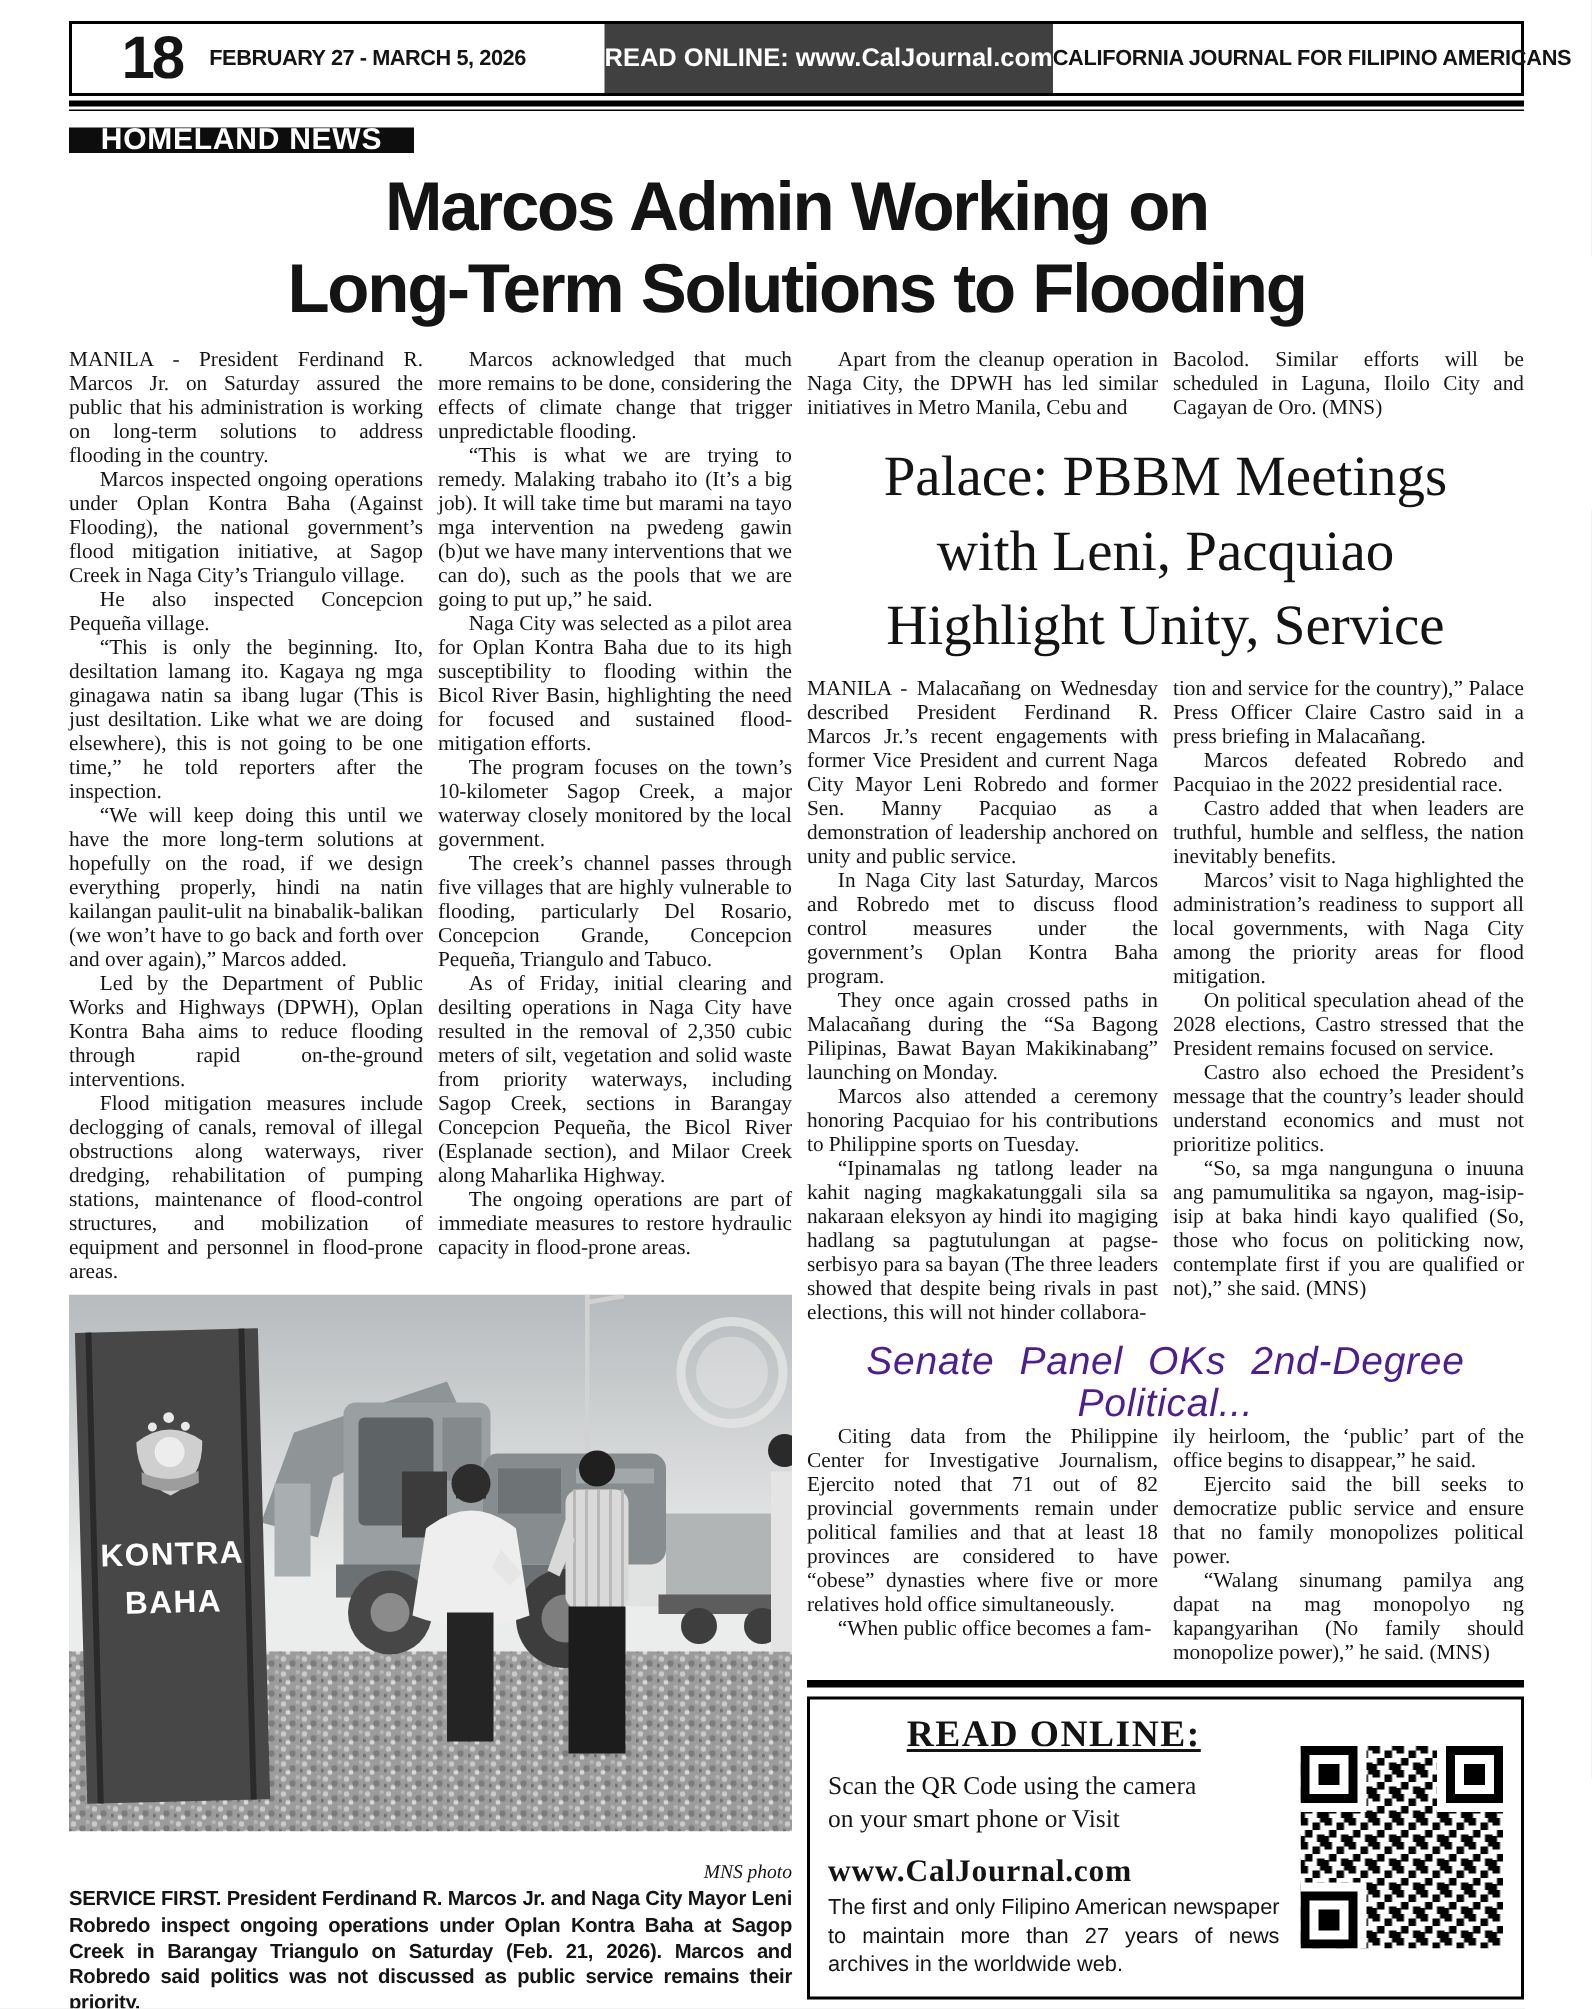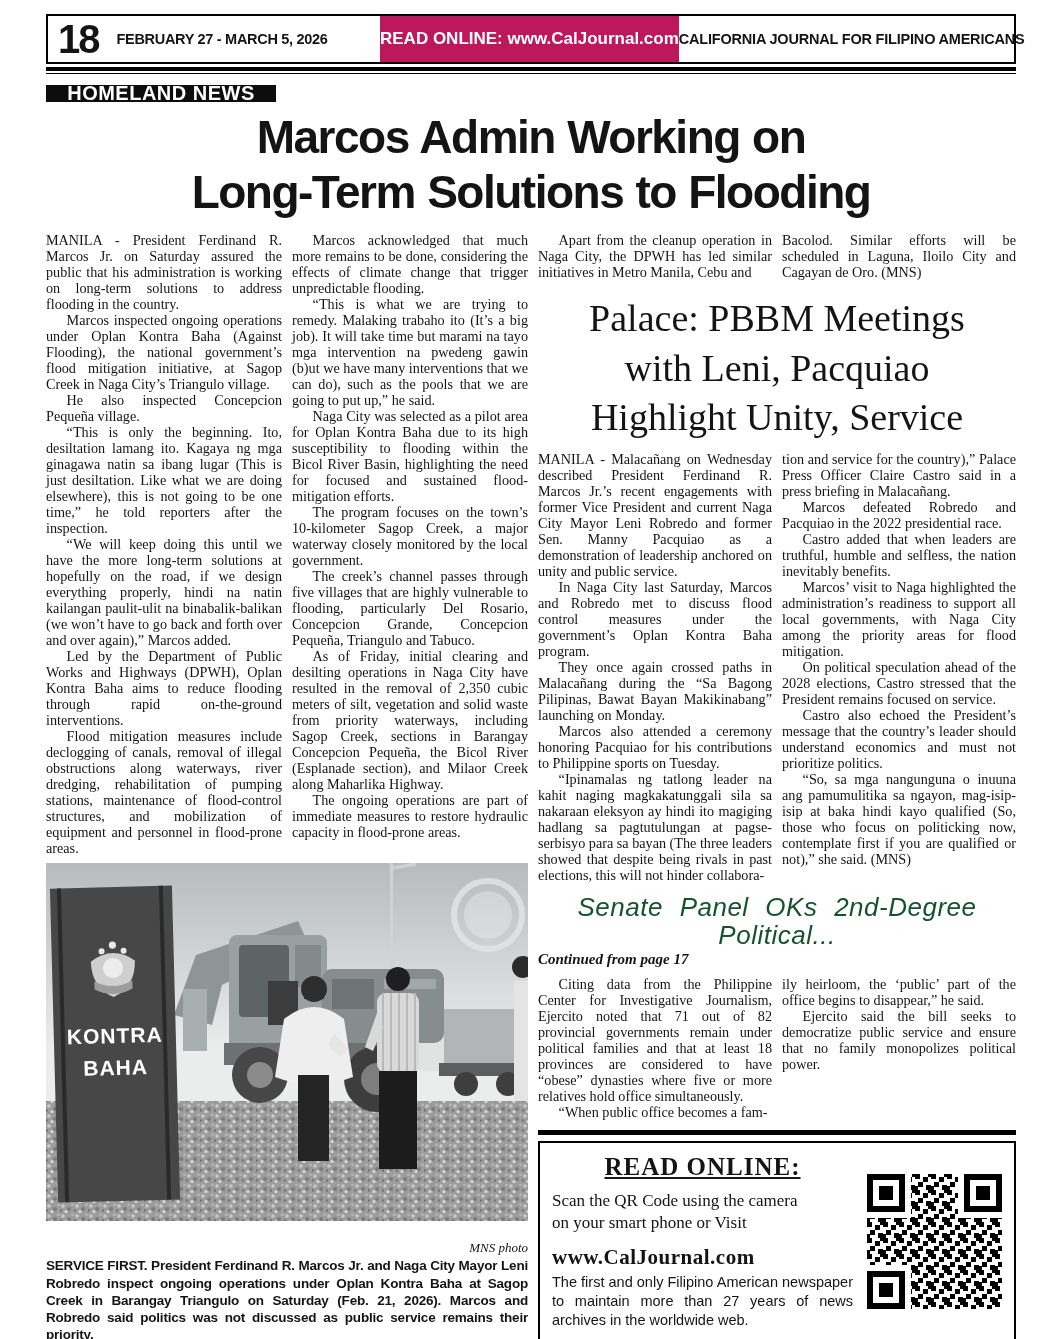--- a/index.html
+++ b/index.html
@@ -3,40 +3,40 @@
 <meta charset="utf-8">
 <style>
   html,body { margin:0; padding:0; background:#e9e9e9; }
   .page {
     position:relative; width:1061px; height:1339px; margin:0 auto;
     background:#fff; color:#141414; overflow:hidden;
     font-family:"Liberation Serif", serif; box-sizing:border-box;
     padding:14px 45px 0 46px;
   }
   
-  .masthead { display:flex; border:2px solid #000; height:46px; align-items:stretch; background:#fff; }
+  .masthead { display:flex; border:2px solid #000; height:46px; align-items:stretch; background:#fff;padding-left:23px; }
   .mast-left { display:flex; align-items:center; gap:18px; padding:0 10px; flex:0 0 312px; }
   .page-number { font:800 40px/1 "Liberation Sans", sans-serif; letter-spacing:-2px; }
   .issue-date { font:700 14.5px "Liberation Sans", sans-serif; letter-spacing:-0.3px; white-space:nowrap; }
-  .read-banner { background:#be185d; color:#fff; font:700 17px "Liberation Sans", sans-serif;
+  .read-banner { background:#404040; color:#fff; font:700 17px "Liberation Sans", sans-serif;
     display:flex; align-items:center; justify-content:center; flex:0 0 278px; white-space:nowrap; }
   .pub-name { flex:1; display:flex; align-items:center; justify-content:center;
     font:700 14.5px "Liberation Sans", sans-serif; letter-spacing:-0.2px; white-space:nowrap; }
   .rule-thick { height:4px; background:#000; margin-top:3px; }
   .rule-thin  { height:1px; background:#000; margin-top:2px; }
   .section-label { background:#0d0d0d; color:#fff; width:230px; height:17px; margin-top:11px;
     font:700 20px "Liberation Sans", sans-serif; letter-spacing:0.5px;
     display:flex; align-items:center; justify-content:center; }
   
   .headline1 { margin:8px 0 12px; text-align:center;
     font:700 46px/1.2 "Liberation Sans", sans-serif; letter-spacing:-1.5px; word-spacing:1px; }
   .headline2 { margin:14px 0 8px; text-align:center;
     font:400 38px/1.3 "Liberation Serif", serif; }
   .headline3 { margin:10px 0 0; text-align:center;
-    font:italic 400 26px/1.1 "Liberation Sans", sans-serif; word-spacing:9px; letter-spacing:0.5px; color:#14532d; }
+    font:italic 400 26px/1.1 "Liberation Sans", sans-serif; word-spacing:9px; letter-spacing:0.5px; color:#4c1d95; }
   .continued { font:italic 700 15px "Liberation Serif", serif; margin:1px 0 8px; }
   
   .content { display:flex; gap:10px; }
   .half-left  { width:482px; flex:0 0 482px; }
   .half-right { width:478px; flex:0 0 478px; }
   .cols { display:flex; gap:10px; }
   .col { flex:1 1 0; font-size:14.2px; line-height:16px; min-width:0; }
   .para { margin:0; text-align:justify; text-indent:1.45em; }
   .para.ni { text-indent:0; }
   .para b { font-weight:400; }
@@ -223,29 +223,29 @@
             <p class="para">Marcos defeated Robredo and Pacquiao in the 2022 presidential race.</p>
             <p class="para">Castro added that when leaders are truthful, humble and selfless, the nation inevitably benefits.</p>
             <p class="para">Marcos’ visit to Naga highlighted the administration’s readiness to support all local governments, with Naga City among the priority areas for flood mitigation.</p>
             <p class="para">On political speculation ahead of the 2028 elections, Castro stressed that the President remains focused on service.</p>
             <p class="para">Castro also echoed the President’s message that the country’s leader should understand economics and must not prioritize politics.</p>
             <p class="para">“So, sa mga nangunguna o inuuna ang pamumulitika sa ngayon, mag-isip-isip at baka hindi kayo qualified (So, those who focus on politicking now, contemplate first if you are qualified or not),” she said. (MNS)</p>
           </div>
       </div>
 
       <h3 class="headline3">Senate Panel OKs 2nd-Degree Political...</h3>
-      <div class="continued">Continued from page 17</div>
       <div class="cols">
         <div class="col">
             <p class="para">Citing data from the Philippine Center for Investigative Journalism, Ejercito noted that 71 out of 82 provincial governments remain under political families and that at least 18 provinces are considered to have “obese” dynasties where five or more relatives hold office simultaneously.</p>
             <p class="para">“When public office becomes a fam-</p>
           </div>
         <div class="col">
             <p class="para ni">ily heirloom, the ‘public’ part of the office begins to disappear,” he said.</p>
             <p class="para">Ejercito said the bill seeks to democratize public service and ensure that no family monopolizes political power.</p>
+            <p class="para">“Walang sinumang pamilya ang dapat na mag monopolyo ng kapangyarihan (No family should monopolize power),” he said. (MNS)</p>
           </div>
       </div>
 
       <div class="readbox-rule"></div>
       <div class="readbox">
         <div class="readbox-left">
           <div class="readbox-title">READ ONLINE:</div>
           <div class="readbox-line">Scan the QR Code using the camera</div>
           <div class="readbox-line">on your smart phone or Visit</div>
           <div class="readbox-url">www.CalJournal.com</div>

